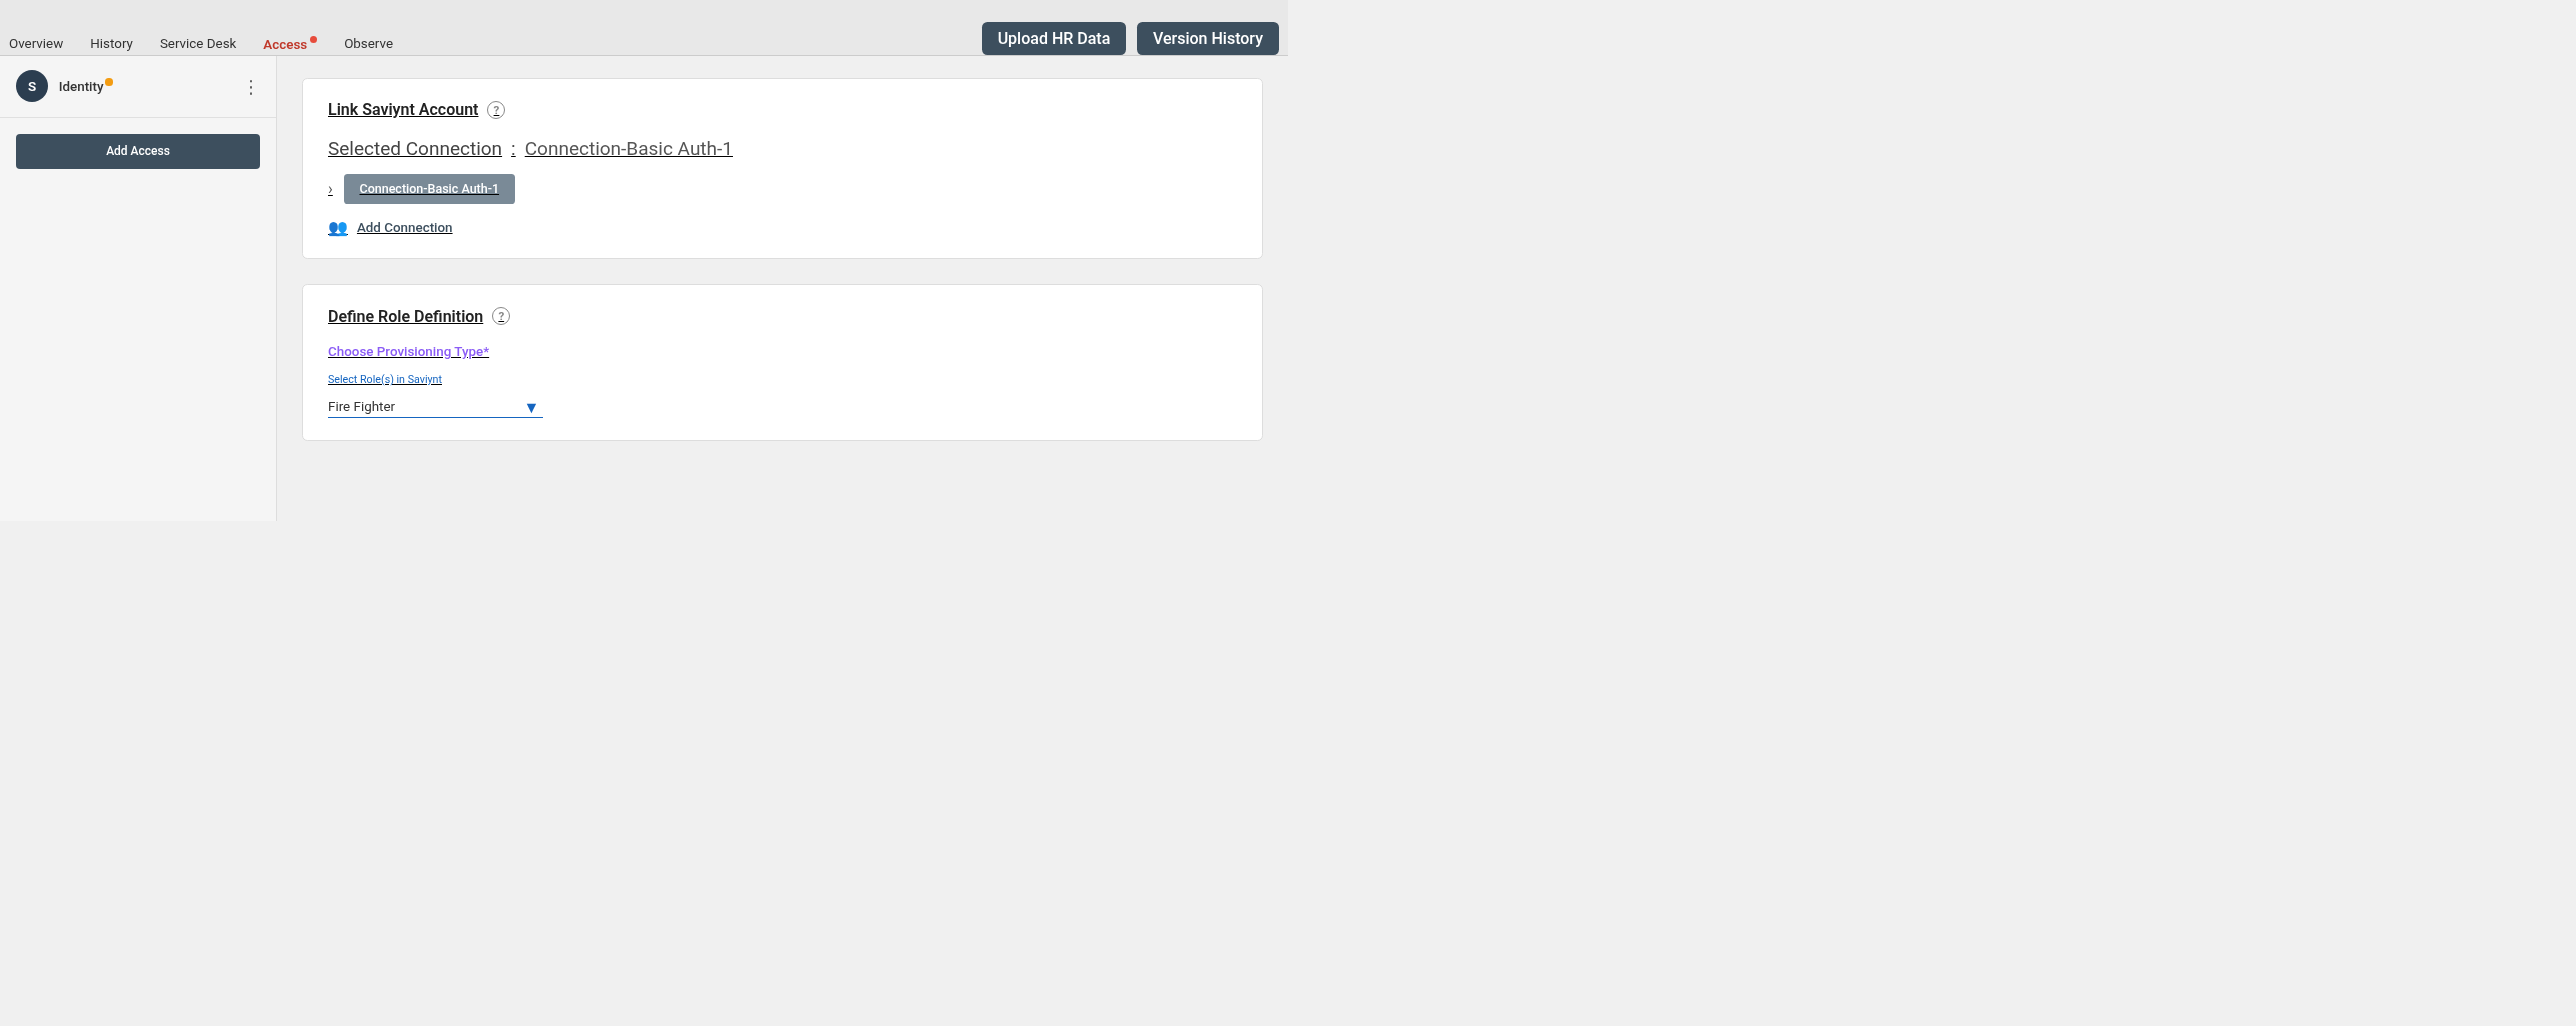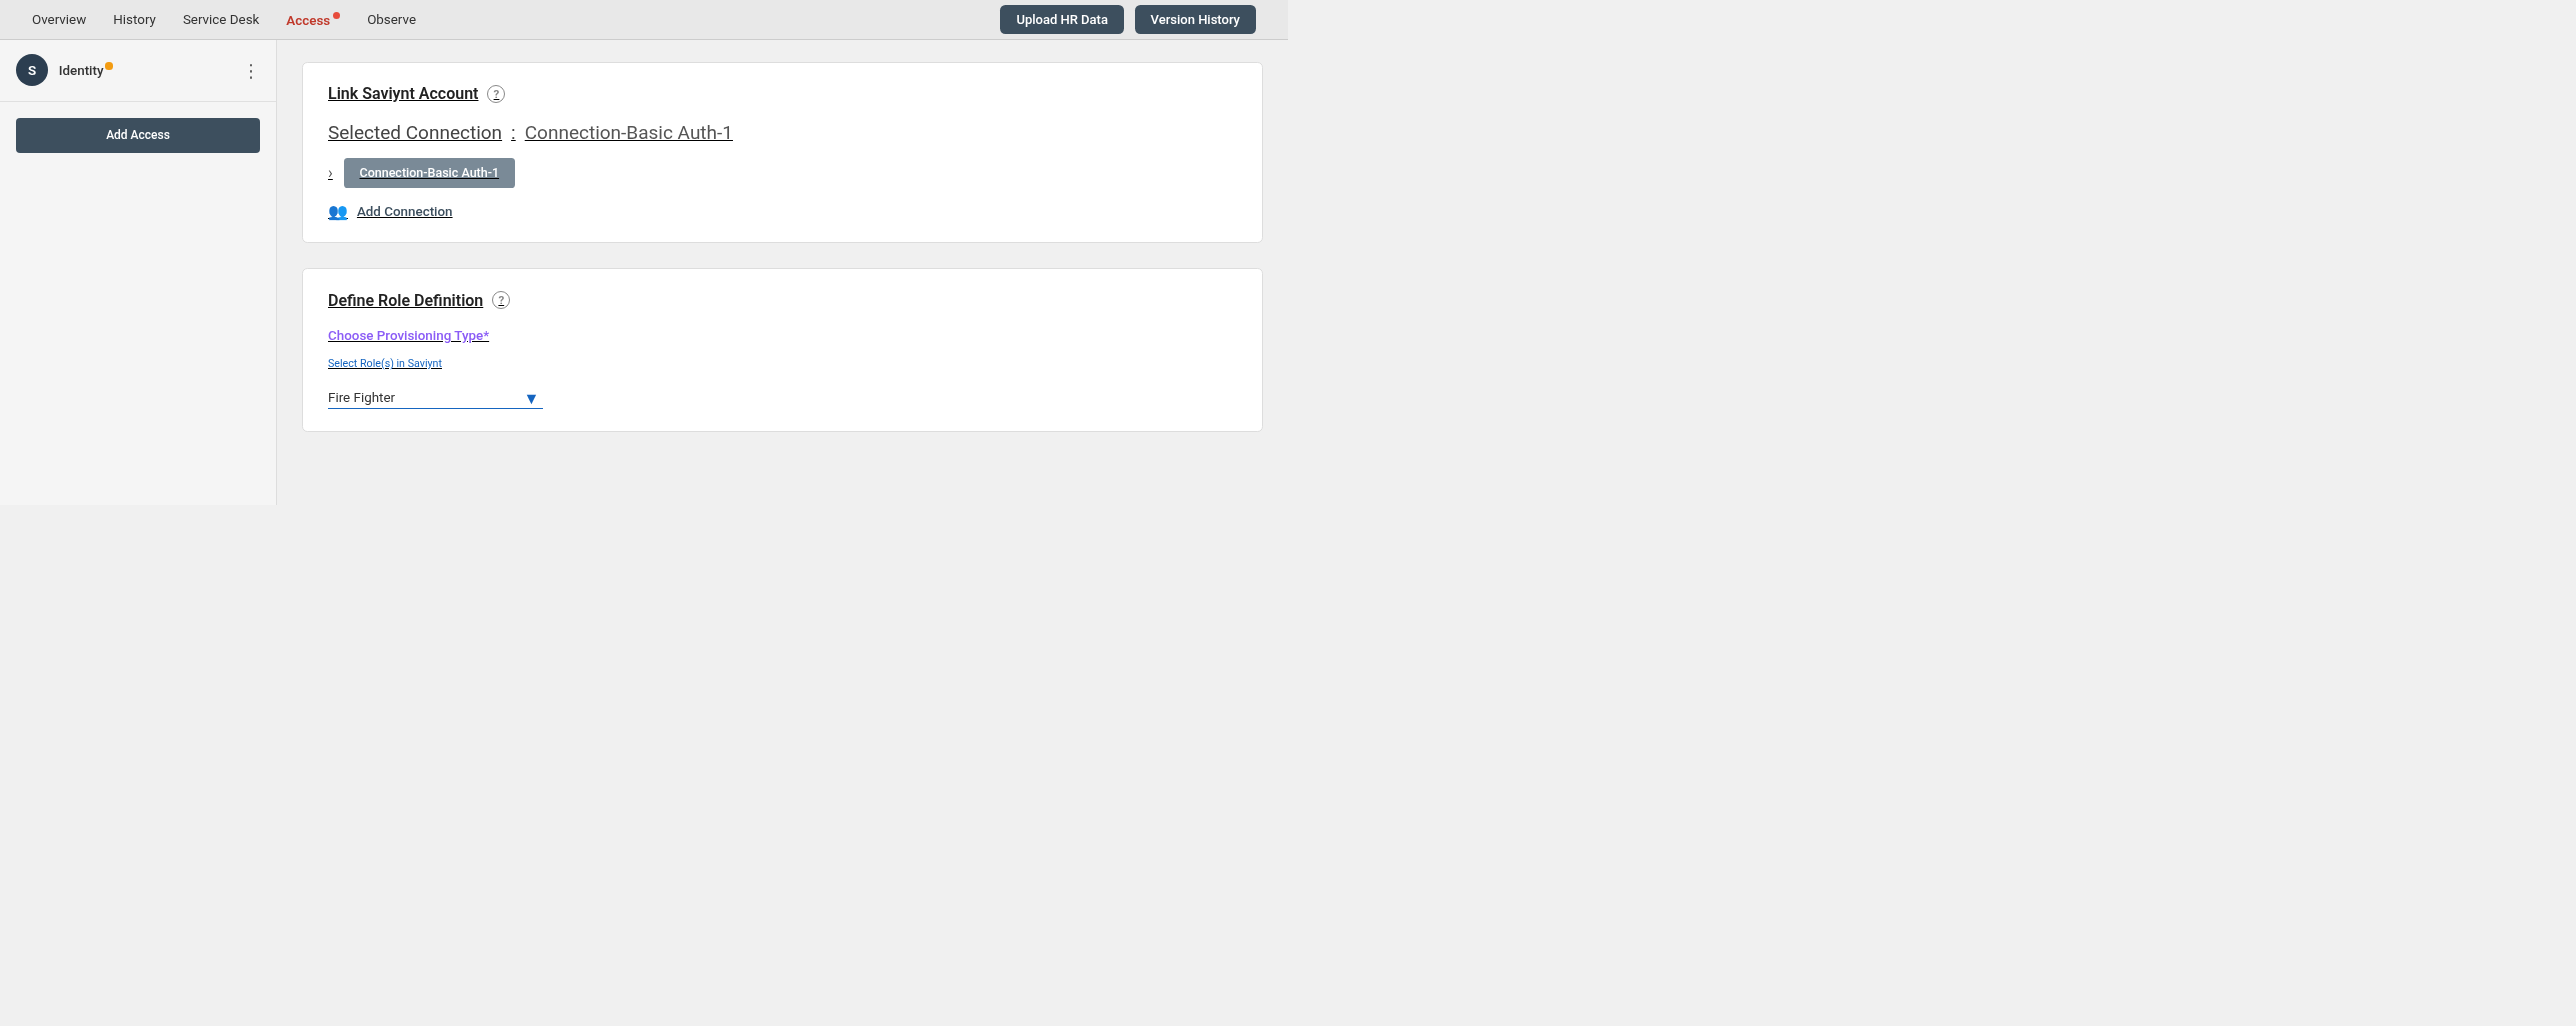--- a/index.html
+++ b/index.html
@@ -12,24 +12,24 @@
     body {
       background: #f0f0f0;
       width: 1288px;
       min-height: 513px;
       overflow-x: hidden;
     }
 
     
     .top-nav {
       display: flex;
-      align-items: center;
+      align-items: flex-end;
       background: #e8e8e8;
-      height: 40px;
-      padding: 0 32px;
+      height: 56px;
+      padding: 0 9px;
       border-bottom: 0.9px solid #ccc;
     }
 
     .nav-items {
       display: flex;
       gap: 27px;
       flex: 1;
     }
 
     .nav-item {
@@ -62,21 +62,21 @@
       display: flex;
       gap: 10.7px;
     }
 
     .nav-btn {
       background: #3d4f5e;
       color: #fff;
       border: none;
       border-radius: 5.4px;
       padding: 7.2px 16px;
-      font-size: 13px;
+      font-size: 16px;
       cursor: pointer;
       font-weight: 500;
     }
 
     
     .main-layout {
       display: flex;
       min-height: 465px;
     }
 
@@ -292,21 +292,21 @@
     }
 
     .radio-label {
       font-size: 13.4px;
       color: #333;
     }
 
     .select-roles-label {
       font-size: 10.7px;
       color: #1565c0;
-      margin-bottom: 16px;
+      margin-bottom: 9px;
     }
 
     .role-select-wrapper {
       position: relative;
       width: 215px;
     }
 
     .role-select {
       width: 100%;
       border: none;

